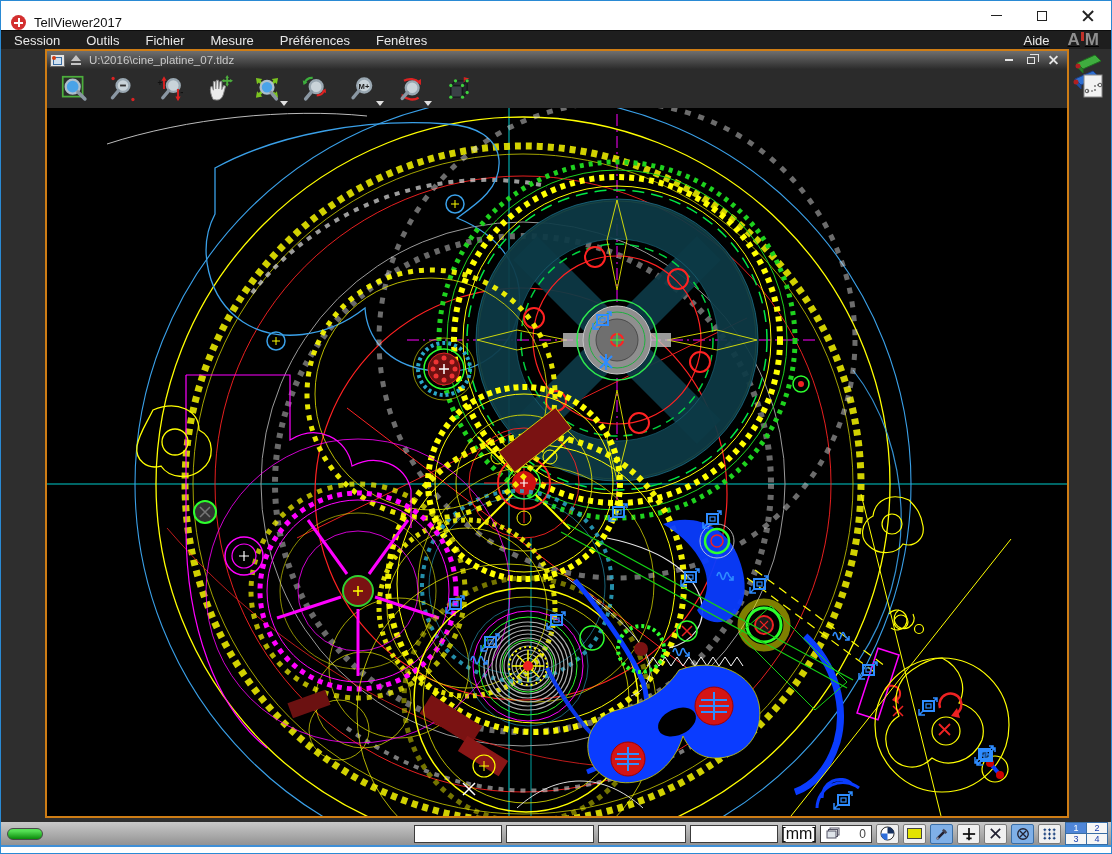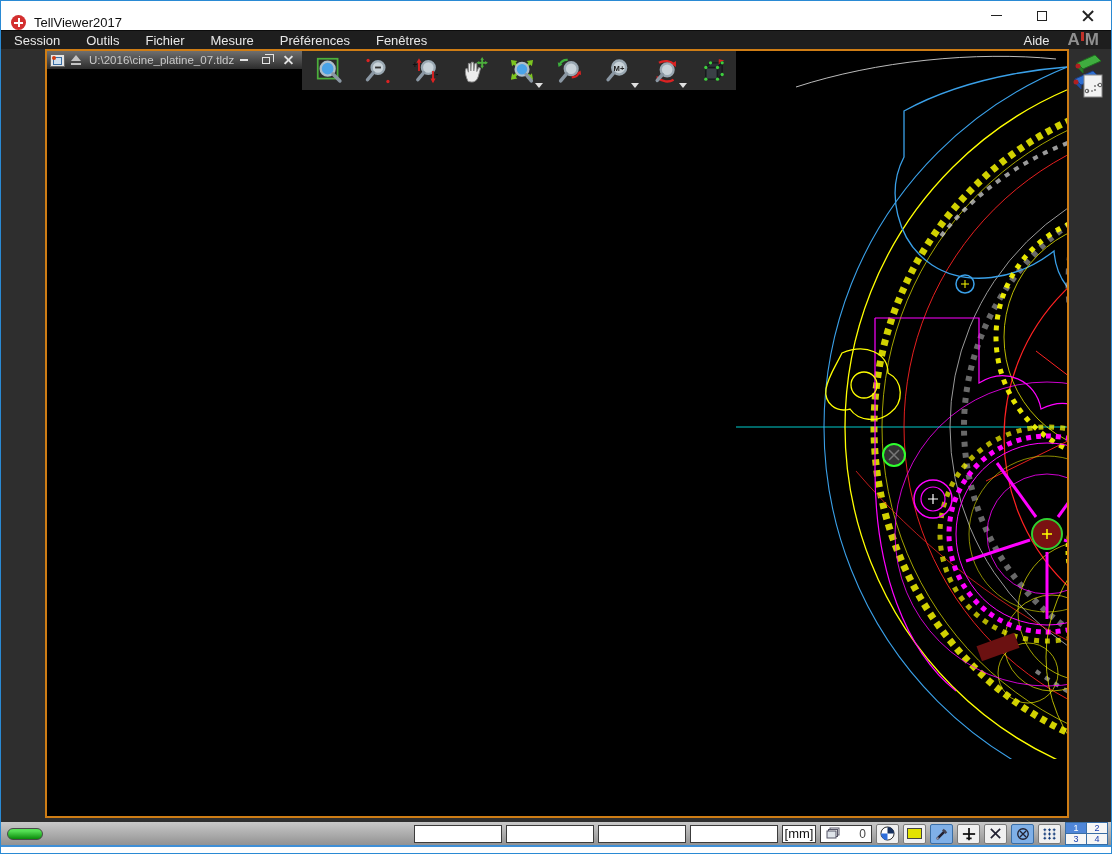--- a/index.html
+++ b/index.html
@@ -22,30 +22,30 @@
   .glyph-max { width:10px; height:10px; border:1.5px solid #222; }
   .glyph-close { position:relative; width:12px; height:12px; }
   .glyph-close::before,.glyph-close::after { content:""; position:absolute; left:-1px; top:5px;
       width:14px; height:1.5px; background:#222; }
   .glyph-close::before{ transform:rotate(45deg);} .glyph-close::after{ transform:rotate(-45deg);}
 
   
   .menubar { height:19px; background:#1e1e1e; display:flex; align-items:center; flex:0 0 auto;
              border-top:1px solid #0c0c0c; }
   .menu-item { color:#e8e8e8; font-size:13px; padding:0 13px; line-height:27px; }
-  .menu-right { margin-left:auto; display:flex; align-items:center; }
+  .menu-right { margin-left:auto; display:flex; align-items:center;text-decoration:underline; }
   .menu-item.aide { padding-right:18px; }
   .am-logo { color:#8f8f8f; font-weight:bold; font-size:17px; letter-spacing:0; padding-right:12px;
              display:flex; align-items:center; }
   .am-mark { width:3px; height:9px; background:#c03028; display:inline-block; margin:0 1px 7px 1px; }
 
   
   .mdi { position:relative; height:773px; background:#2e2e2e; flex:0 0 auto; }
   .child { position:absolute; left:44px; top:0; width:1024px; height:769px;
-           border:2px solid #cf7d15; background:#000; display:flex; flex-direction:row; }
+           border:2px solid #cf7d15; background:#000; display:flex; flex-direction:column; }
   .child-titlebar { height:18px; background:linear-gradient(#6f6f6f,#2c2c2c); display:flex;
                     align-items:center; flex:0 0 auto; }
   .doc-icon { width:15px; height:13px; background:#e4e4e4; border:1px solid #666; margin:0 5px 0 3px;
               position:relative; }
   .doc-icon::before { content:""; position:absolute; left:2px; top:2px; width:7px; height:6px;
               border:1px solid #3a6ea5; background:#cfe0f0; }
   .doc-icon::after { content:""; position:absolute; left:1px; top:1px; width:4px; height:4px;
               border-radius:50%; background:#d43c10; }
   .eject-icon { width:12px; height:10px; position:relative; margin-right:7px; }
   .eject-icon::before { content:""; position:absolute; left:1px; top:0;
@@ -79,21 +79,21 @@
   .side-tool { position:absolute; right:6px; top:2px; }
 
   
   .statusbar { height:25px; background:linear-gradient(#c9c9c9,#929292); display:flex;
                align-items:center; gap:4px; padding:0 3px; flex:0 0 auto;
                border-bottom:2px solid #3f8fd6; }
   .progress-pill { width:36px; height:12px; border-radius:6px; margin-left:3px;
       background:linear-gradient(#55e055 20%,#0a8a0a); border:1px solid #4a4a4a; }
   .sb-spacer { flex:1; }
   .sb-input { width:88px; height:18px; background:#fff; border:1px solid #3c3c3c; }
-  .sb-label { width:34px; height:18px; background:#fff; border:1px solid #3c3c3c; font-size:13px;
+  .sb-label { width:34px; height:18px; background:#fff; border:1px solid #3c3c3c; font-size:16px;
       color:#111; display:flex; align-items:center; justify-content:center; }
   .sb-counter { width:52px; height:18px; background:#fff; border:1px solid #3c3c3c; display:flex;
       align-items:center; gap:5px; padding:0 5px; }
   .sb-counter span { font-size:12px; color:#444; margin-left:auto; }
   .sb-btn { width:23px; height:20px; background:#f0f0f0; border:1px solid #7a7a7a; border-radius:2px;
       display:flex; align-items:center; justify-content:center; }
   .sb-btn.active { background:#7fb0e8; border-color:#3a6ea5; }
   .swatch { width:15px; height:11px; background:#e3e300; border:1px solid #444; }
   .quad-table { display:grid; grid-template-columns:20px 20px; grid-auto-rows:10px;
       border:1px solid #3a6ea5; background:#3a6ea5; gap:1px; }

